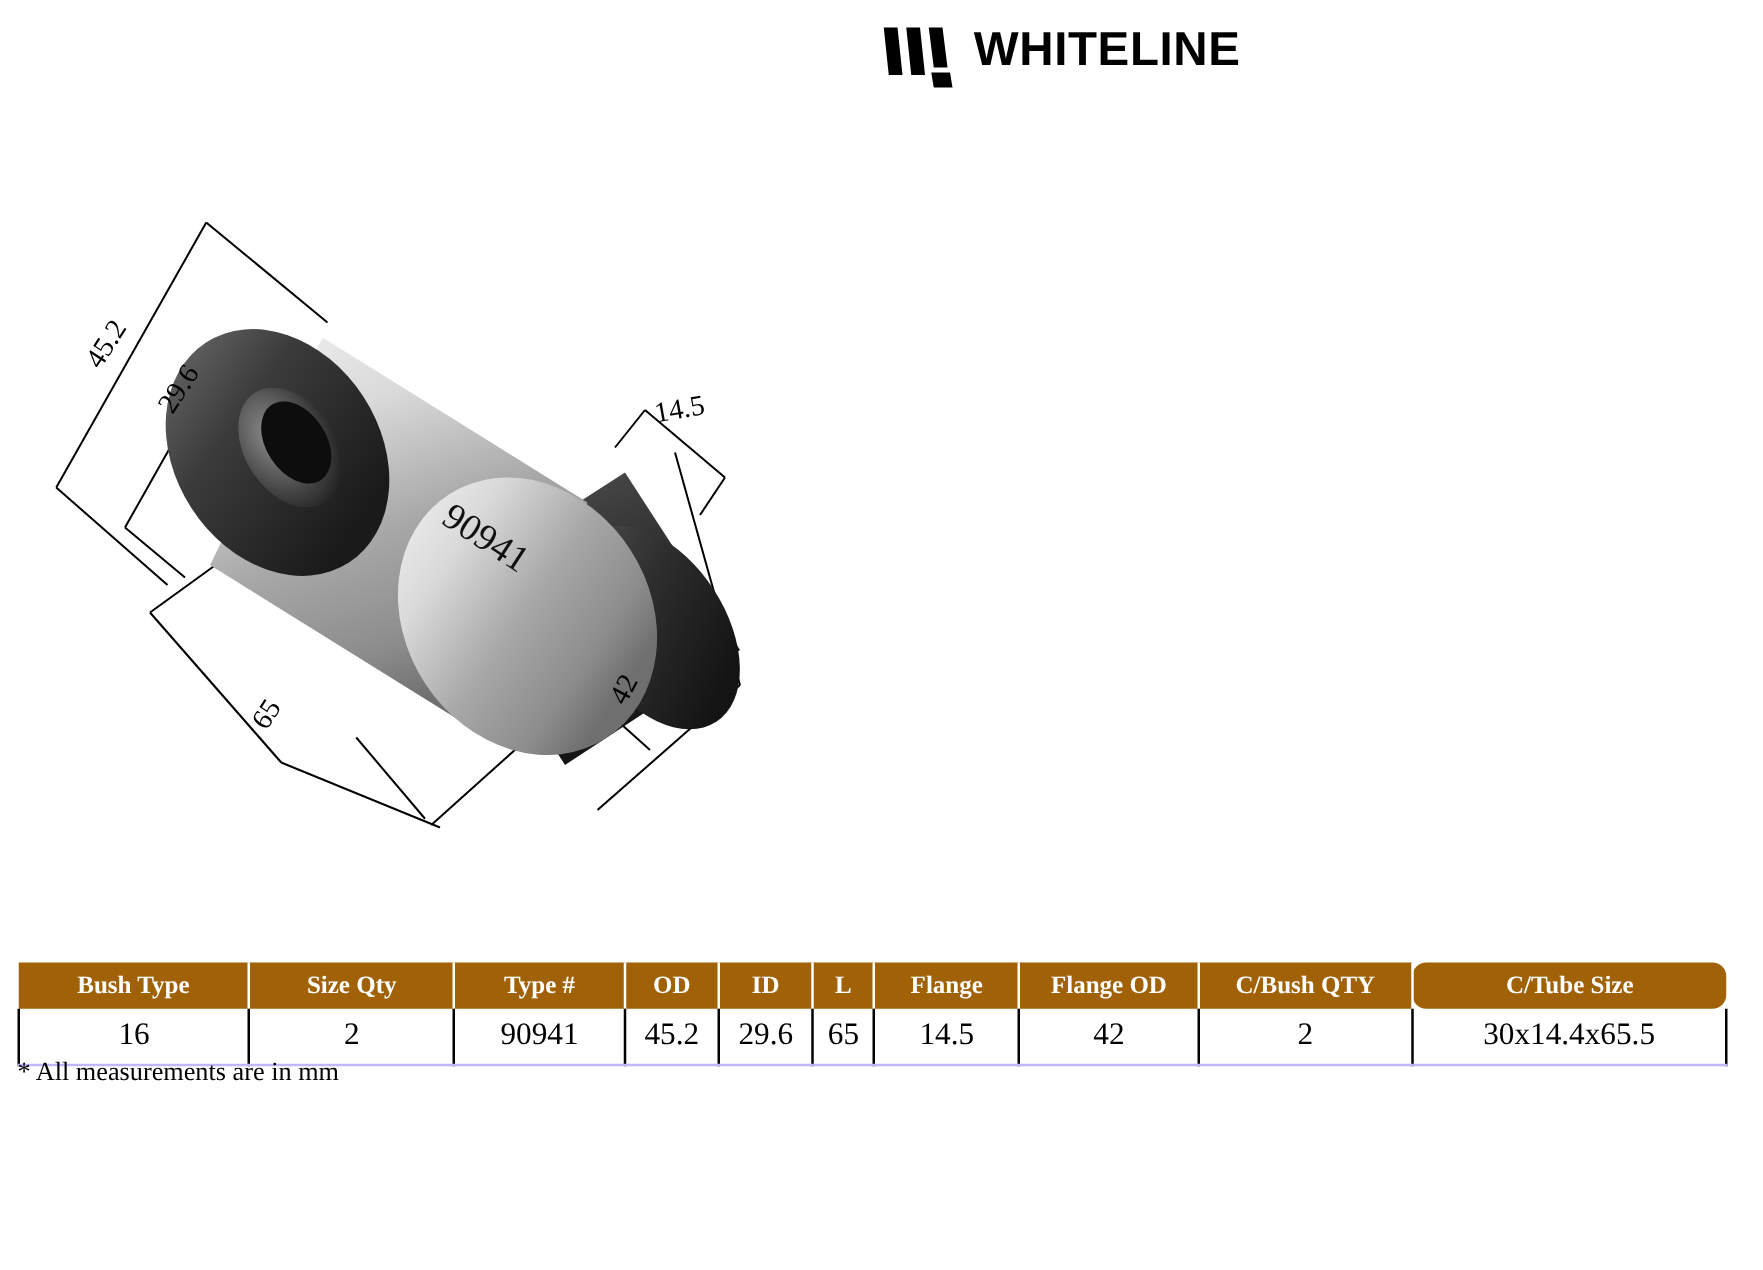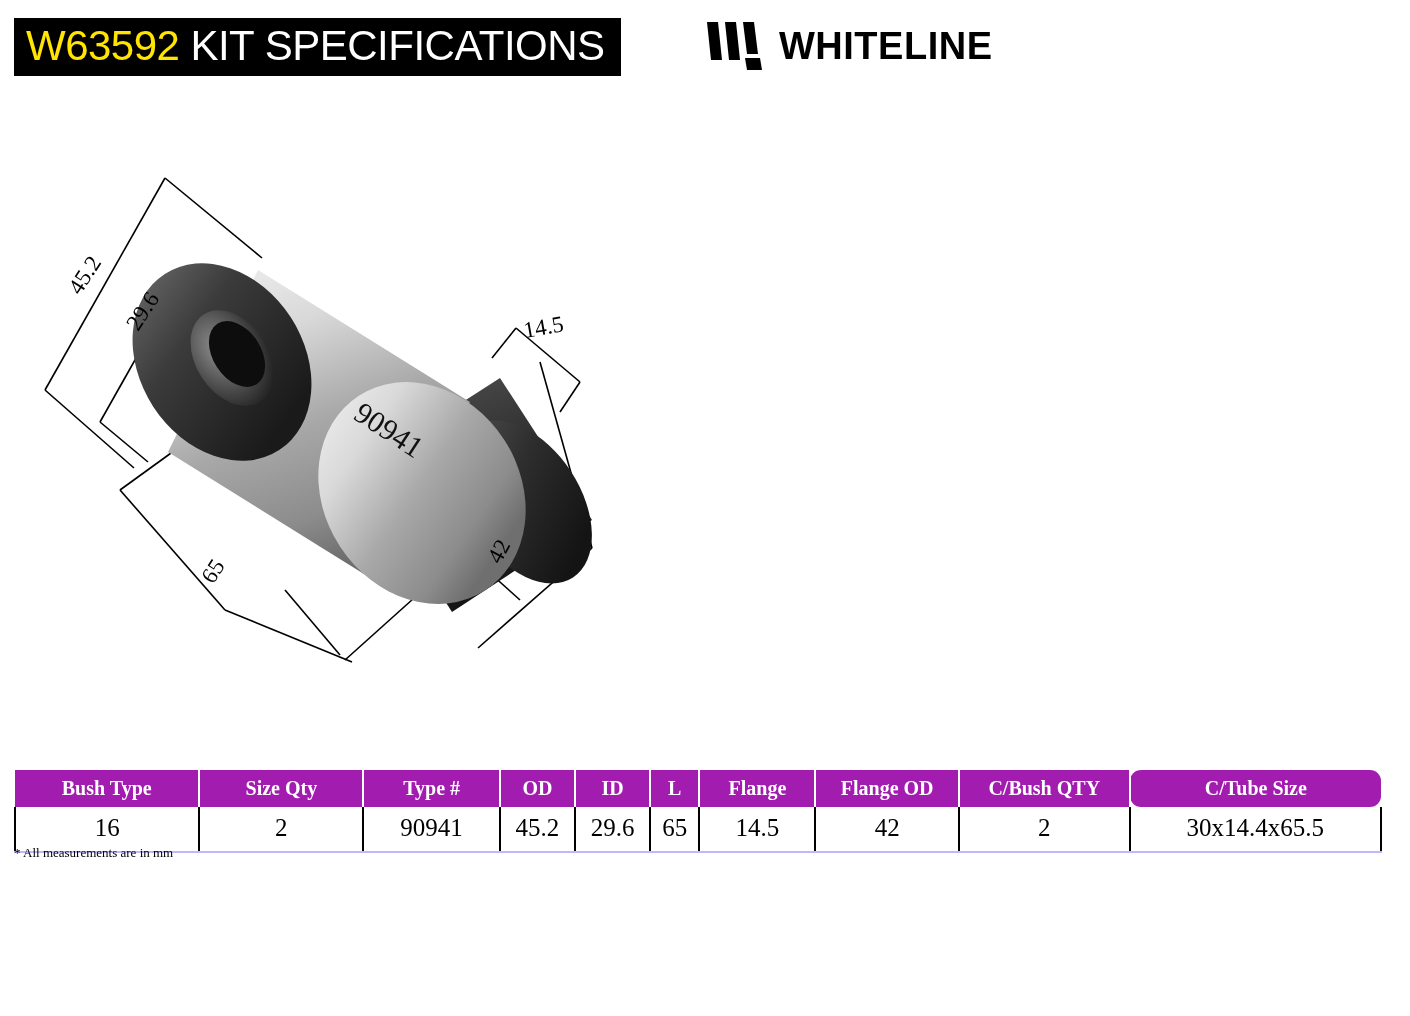--- a/index.html
+++ b/index.html
@@ -47,21 +47,20 @@
     letter-spacing: -0.5px;
     line-height: 46px;
     white-space: nowrap;
     margin-left: 11px;
   }
   #brand {
     position: absolute;
     left: 705px;
     top: 20px;
     display: flex;
-    align-items: center;
     height: 52px;
   }
   #brand-mark {
     width: 60px;
     height: 52px;
     position: relative;
   }
   #brand-name {
     color: #000000;
     font-size: 38px;
@@ -99,21 +98,21 @@
     left: 14px;
     top: 770px;
     width: 1368px;
   }
   table {
     border-collapse: collapse;
     width: 100%;
     table-layout: fixed;
   }
   thead th {
-    background: #a21caf;
+    background: #a16207;
     color: #ffffff;
     font-family: "Liberation Serif", serif;
     font-weight: bold;
     font-size: 20px;
     padding: 7px 2px;
     text-align: center;
     border-right: 2px solid #ffffff;
   }
   thead th:last-child { border-right: none; border-radius: 11px; }
   tbody td {
@@ -125,32 +124,28 @@
     border-bottom: 2px solid #c4b5fd;
     color: #000000;
   }
   tbody td:first-child { border-left: 2px solid #000000; }
   tbody td:last-child { border-right: 2px solid #000000; margin-left: 40px; }
   #footnote {
     position: absolute;
     left: 14px;
     top: 845px;
     font-family: "Liberation Serif", serif;
-    font-size: 13px;
+    font-size: 21px;
     color: #000000;
   }
 </style>
 </head>
 <body>
 
 <div id="header">
-  <div id="title-bar">
-    <span id="title-code">W63592</span>
-    <span id="title-text">KIT SPECIFICATIONS</span>
-  </div>
   <div id="brand">
     <span id="brand-mark">
       <svg width="60" height="52" viewBox="0 0 60 52">
         <polygon points="2,2 13,2 17,40 6,40" fill="#000000"></polygon>
         <polygon points="20,2 31,2 35,40 24,40" fill="#000000"></polygon>
         <polygon points="38,2 49,2 53,34 42,34" fill="#000000"></polygon>
         <polygon points="40,38 55,38 57,50 42,50" fill="#000000"></polygon>
       </svg>
     </span>
     <span id="brand-name">WHITELINE</span>

